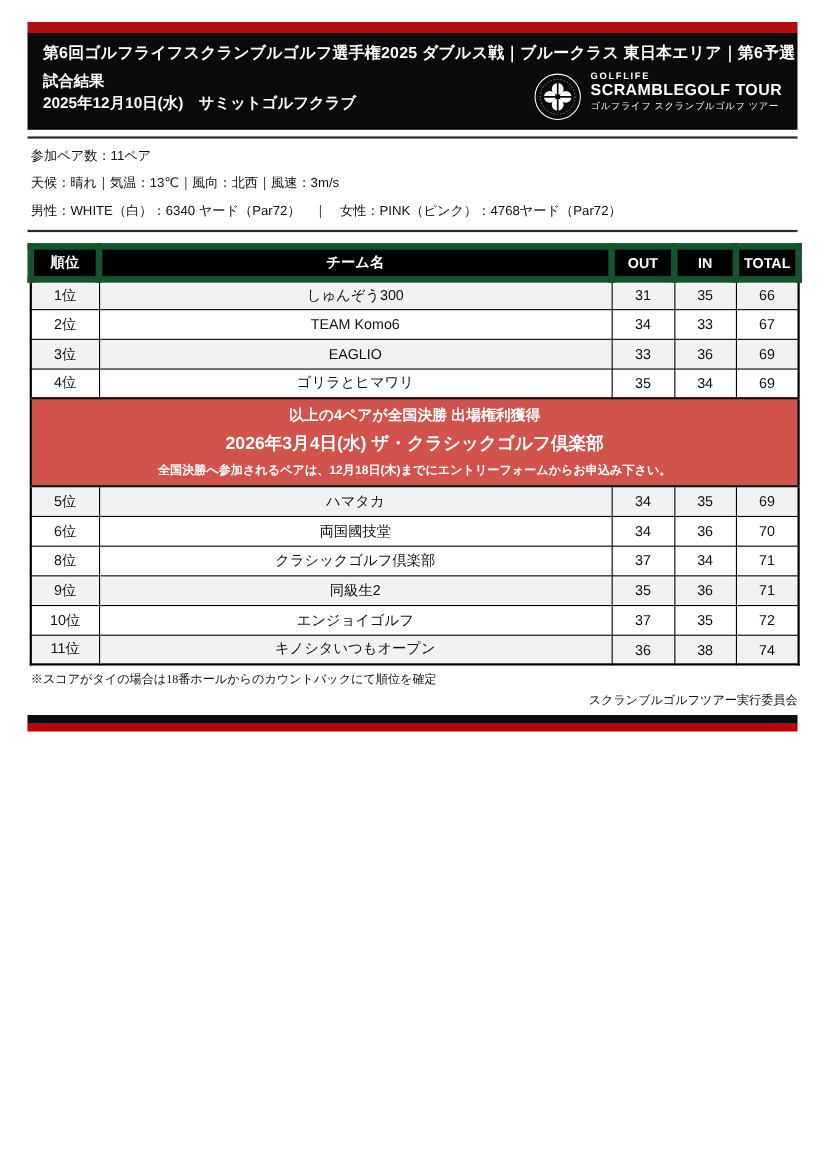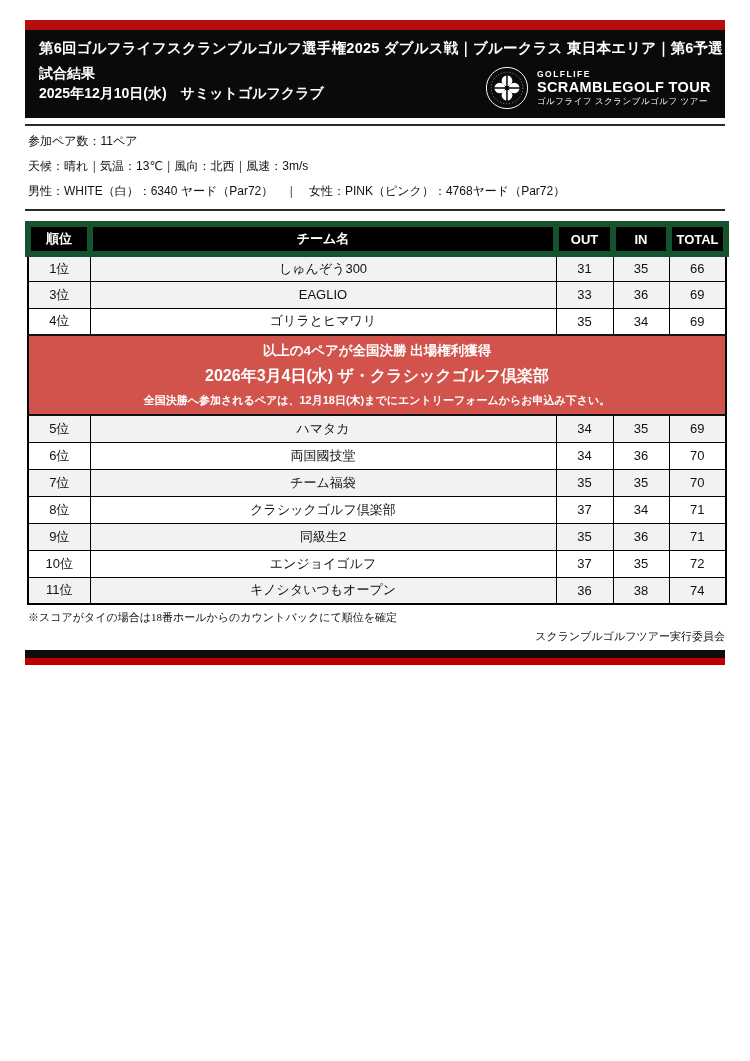--- a/index.html
+++ b/index.html
@@ -20,21 +20,21 @@
     background: #0a0a0a;
     height: 88px;
     padding: 9px 14px 8px 14px;
     color: #fff;
   }
   .h-title  { font-size: 14.5px; font-weight: bold; letter-spacing: 0.2px; white-space: nowrap; }
   .h-sub    { font-size: 14px;   font-weight: bold; margin-top: 7px; }
   .h-date   { font-size: 14px;   font-weight: bold; margin-top: 2px; }
   .logo {
     position: absolute; right: 14px; bottom: 7px;
-    display: flex; align-items: center; gap: 7px;
+    display: flex; gap: 7px;
   }
   .logo-emblem { width: 46px; height: 46px; flex: 0 0 auto; }
   .logo-text { line-height: 1.05; }
   .logo-top  { font-size: 8.5px;  font-weight: bold; letter-spacing: 1.5px; }
   .logo-main { font-size: 14.5px; font-weight: bold; letter-spacing: 0.4px; margin-top: 1px; }
   .logo-jp   { font-size: 8.5px;  margin-top: 2px; letter-spacing: 0.5px; }
 
   
   .info {
     margin-top: 6px;
@@ -155,20 +155,27 @@
       </tr>
     </thead>
     <tbody>
       <tr class="alt">
         <td>1位</td>
         <td>しゅんぞう300</td>
         <td>31</td>
         <td>35</td>
         <td>66</td>
       </tr>
+      <tr>
+        <td>2位</td>
+        <td>TEAM Komo6</td>
+        <td>34</td>
+        <td>33</td>
+        <td>67</td>
+      </tr>
       <tr class="alt">
         <td>3位</td>
         <td>EAGLIO</td>
         <td>33</td>
         <td>36</td>
         <td>69</td>
       </tr>
       <tr>
         <td>4位</td>
         <td>ゴリラとヒマワリ</td>
@@ -194,27 +201,20 @@
         <td>35</td>
         <td>69</td>
       </tr>
       <tr>
         <td>6位</td>
         <td>両国國技堂</td>
         <td>34</td>
         <td>36</td>
         <td>70</td>
       </tr>
-      <tr class="alt">
-        <td>7位</td>
-        <td>チーム福袋</td>
-        <td>35</td>
-        <td>35</td>
-        <td>70</td>
-      </tr>
       <tr>
         <td>8位</td>
         <td>クラシックゴルフ倶楽部</td>
         <td>37</td>
         <td>34</td>
         <td>71</td>
       </tr>
       <tr class="alt">
         <td>9位</td>
         <td>同級生2</td>

